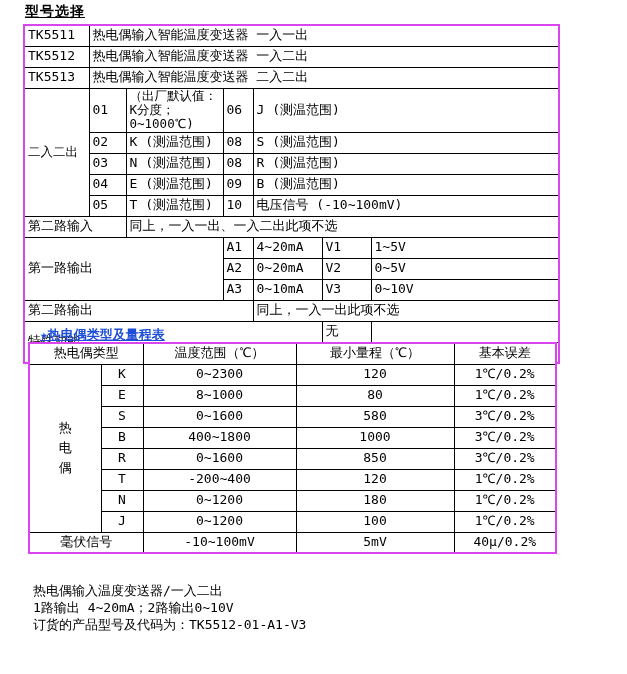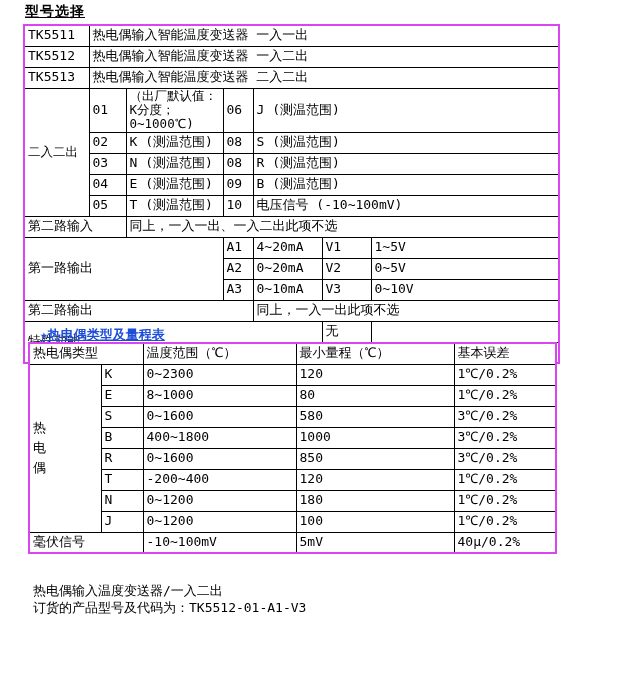--- a/index.html
+++ b/index.html
@@ -10,21 +10,21 @@
   table.doc-table{position:absolute;border-collapse:collapse;table-layout:fixed;
                   border:2px solid #d946ef;background:#fff;}
   table.doc-table td{border:1px solid #000;padding:0 3px;font-size:13px;line-height:1.15;
                      overflow:hidden;vertical-align:middle;white-space:nowrap;}
   #model-table{left:23px;top:24px;width:535px;}
   #model-table tr{height:21px;}
   #model-table tr.dbl{height:30px;}
   #model-table td.wrap{white-space:normal;font-size:12.5px;}
   #range-table{left:28px;top:342px;width:527px;}
   #range-table tr{height:21px;}
-  #range-table td{}
+  #range-table td{text-align:center;}
   #range-table td.grp{white-space:pre-line;line-height:20px;font-size:13px;}
   .red-title{position:absolute;left:40px;top:326px;font-size:13px;font-weight:bold;
              text-decoration:underline;}
   .notes{position:absolute;left:33px;top:582px;font-size:13px;line-height:17px;}
   .notes div{white-space:nowrap;}
 </style>
 </head>
 <body>
 
 <div id="page">
@@ -201,16 +201,17 @@
         <td colspan="2">毫伏信号</td>
         <td>-10~100mV</td>
         <td>5mV</td>
         <td>40μ/0.2%</td>
       </tr>
     </tbody>
   </table>
 
   <div class="notes">
     <div>热电偶输入温度变送器/一入二出</div>
+    <div>1路输出 4~20mA；2路输出0~10V</div>
     <div>订货的产品型号及代码为：TK5512-01-A1-V3</div>
   </div>
 
 </div>
 
 </body></html>

